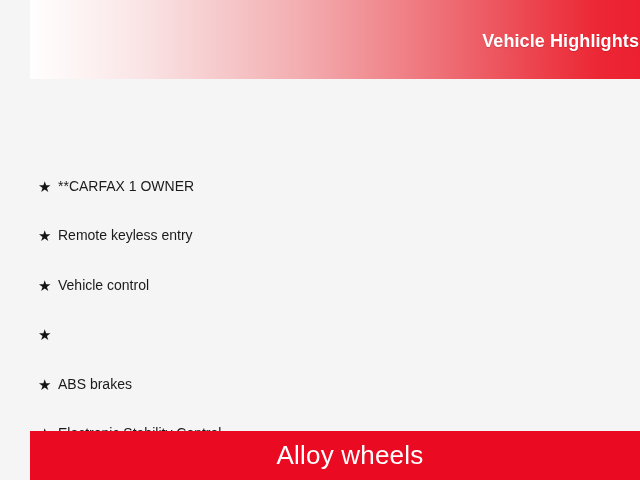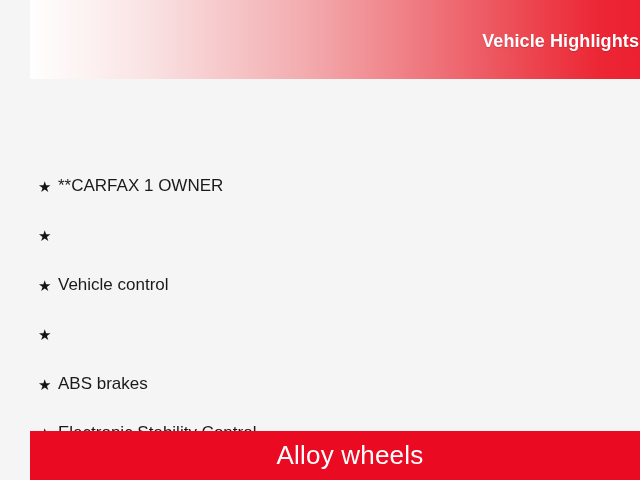--- a/index.html
+++ b/index.html
@@ -80,21 +80,21 @@
   .bullet-star {
     flex: 0 0 auto;
     width: 20px;
     font-size: 15px;
     line-height: 1;
     color: #141414;
     text-align: left;
   }
   .highlight-label {
     flex: 0 1 auto;
-    font-size: 17px;
+    font-size: 14px;
     line-height: 22px;
     color: #1a1a1a;
     white-space: nowrap;
     text-align: center;
   }
 
   
   .footer {
     position: relative;
     width: 640px;
@@ -125,20 +125,21 @@
 
   <ul class="highlights">
 
     <li class="highlight-item" style="top:96px;">
       <span class="bullet-star">★</span>
       <span class="highlight-label">**CARFAX 1 OWNER</span>
     </li>
 
     <li class="highlight-item" style="top:145px;">
       <span class="bullet-star">★</span>
+      <span class="highlight-label">Remote keyless entry</span>
     </li>
 
     <li class="highlight-item" style="top:195px;">
       <span class="bullet-star">★</span>
       <span class="highlight-label">Vehicle control</span>
     </li>
 
     <li class="highlight-item" style="top:244px;">
       <span class="bullet-star">★</span>
     </li>

